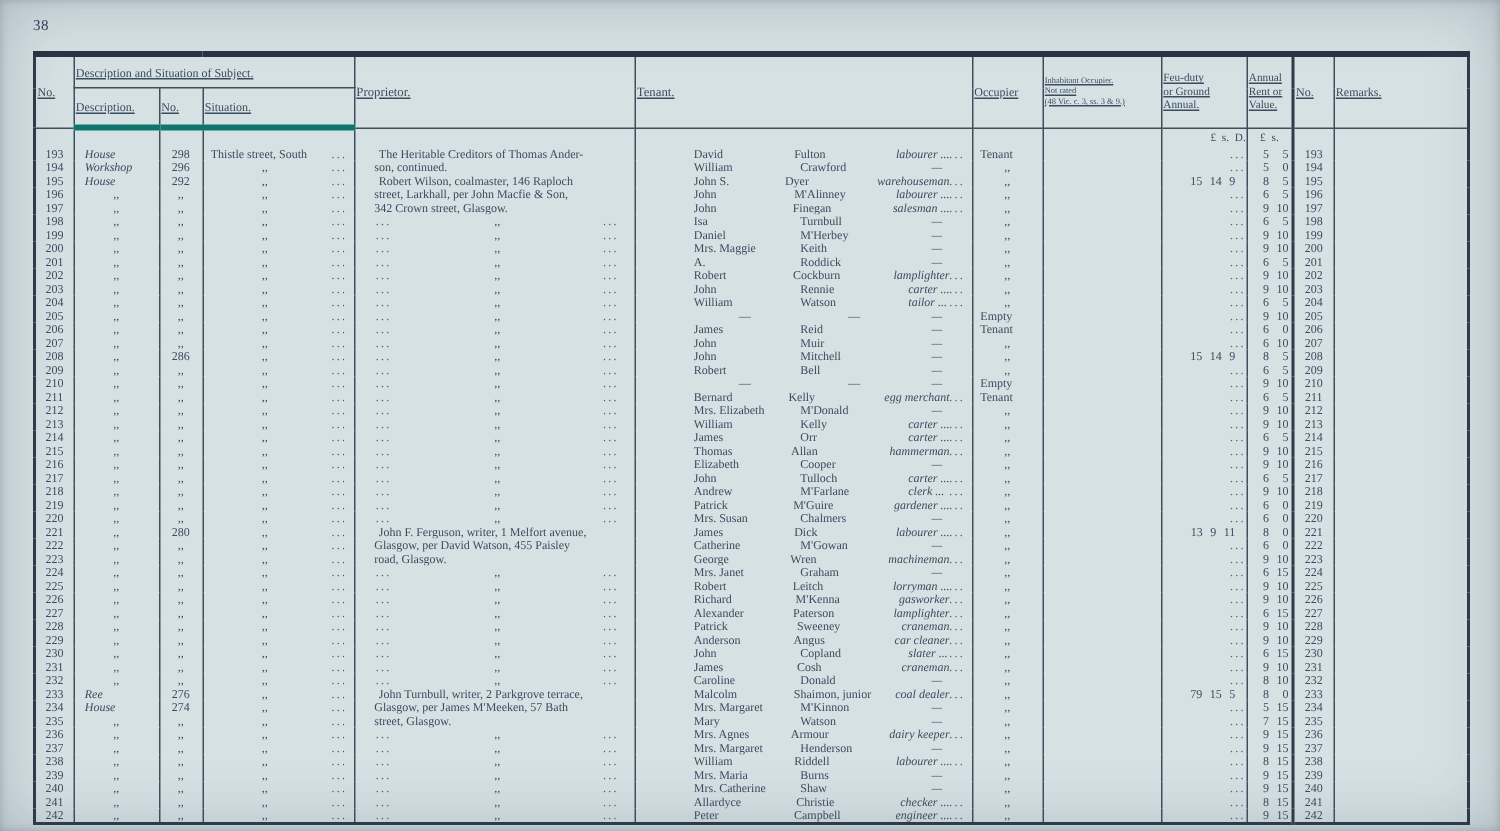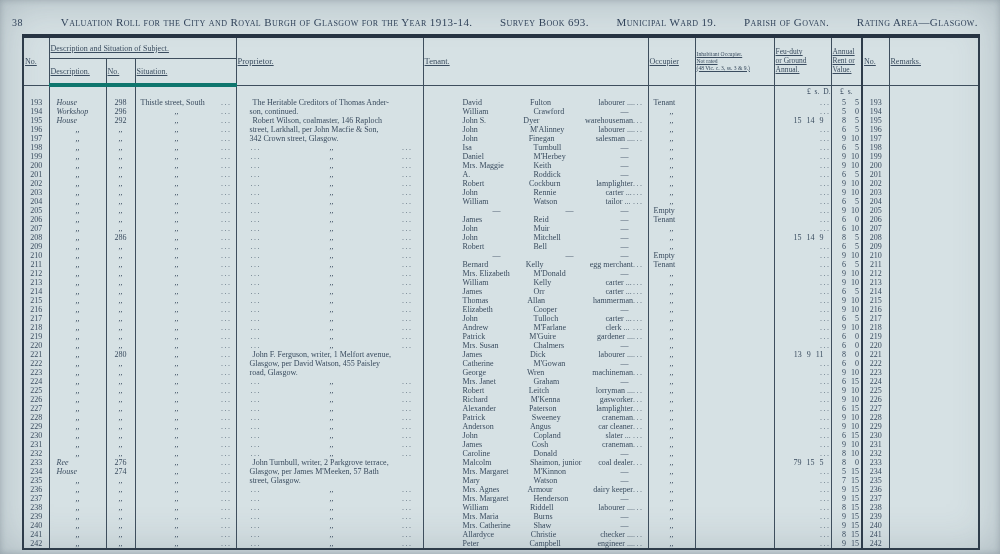--- a/index.html
+++ b/index.html
@@ -10,25 +10,25 @@
     color:#3a4c5f;
     position:relative;
     overflow:hidden;
   }
   .page{
     position:absolute;inset:0;
     box-shadow:inset 0 0 45px rgba(60,80,95,.28), inset 0 0 6px rgba(40,55,70,.25);
   }
   
   .masthead{
-    position:absolute;top:6px;left:12px;right:22px;height:22px;
-    display:flex;align-items:flex-end;
+    position:absolute;top:6px;left:22px;right:22px;height:22px;
+    display:flex;align-items:center;
     font-variant:small-caps;
     font-size:11px;letter-spacing:.4px;
-    color:#31435a;white-space:nowrap;
+    color:#31435a;white-space:nowrap;gap:44px;
   }
   .masthead .pgno{margin-right:38px;font-variant:normal;font-size:10px;}
   .masthead .segs{flex:1;display:flex;justify-content:space-between;}
   
   table.roll{
     position:absolute;left:22px;top:34px;
     width:956px;
     border-collapse:collapse;
     table-layout:fixed;
     background:transparent;
@@ -65,46 +65,39 @@
   td.c-sit{display:table-cell;}
   td.c-sit .sit-t{display:inline-block;width:82%;padding-left:5px;box-sizing:border-box;}
   td.c-sit .sit-t.ctr-f{text-align:center;padding-left:0;}
   td.c-sit .dots{display:inline-block;width:16%;text-align:right;padding-right:2px;box-sizing:border-box;}
   td.c-prop.pt{padding-left:16px;}
   td.c-prop.pi{padding-left:13px;margin-left:40px;}
   td.c-prop.pd .inner{display:flex;justify-content:space-between;padding:0 10px 0 14px;}
   td.c-ten .inner{display:flex;margin-left:36px;}
   .tf{width:74px;padding-left:3px;box-sizing:border-box;}
   .tl{width:72px;box-sizing:border-box;}
-  .toc{flex:1;display:flex;justify-content:space-between;padding-right:4px;box-sizing:border-box;}
+  .toc{flex:1;display:flex;justify-content:space-between;padding-right:4px;box-sizing:border-box;font-style:italic;}
   .toc.dash{justify-content:center;}
   .tf.dash,.tl.dash{text-align:center;padding-left:0;}
   td.c-feu{text-align:right;}
   td.c-feu.val{text-align:right;padding-right:7px;word-spacing:3px;}
   td.c-rent .inner{display:flex;justify-content:flex-end;}
   .rl{width:13px;text-align:right;}
   .rs{width:15px;text-align:right;padding-right:2px;box-sizing:border-box;}
   .dots{letter-spacing:1.5px;opacity:.9;}
   .u-feu{text-align:center;word-spacing:2px;}
   .u-rent{text-align:center;word-spacing:2px;}
 </style>
 </head>
 <body>
 
 <div class="page">
 
   <div class="masthead">
     <span class="pgno">38</span>
-    <span class="segs">
-      <span>Valuation Roll for the City and Royal Burgh of Glasgow for the Year 1913-14.</span>
-      <span>Survey Book 693.</span>
-      <span>Municipal Ward 19.</span>
-      <span>Parish of Govan.</span>
-      <span>Rating Area—Glasgow.</span>
-    </span>
   </div>
 
   <table class="roll">
     <colgroup>
       <col style="width:26px">
         <col style="width:57px">
         <col style="width:29px">
         <col style="width:101px">
       <col style="width:187px">
         <col style="width:225px">

